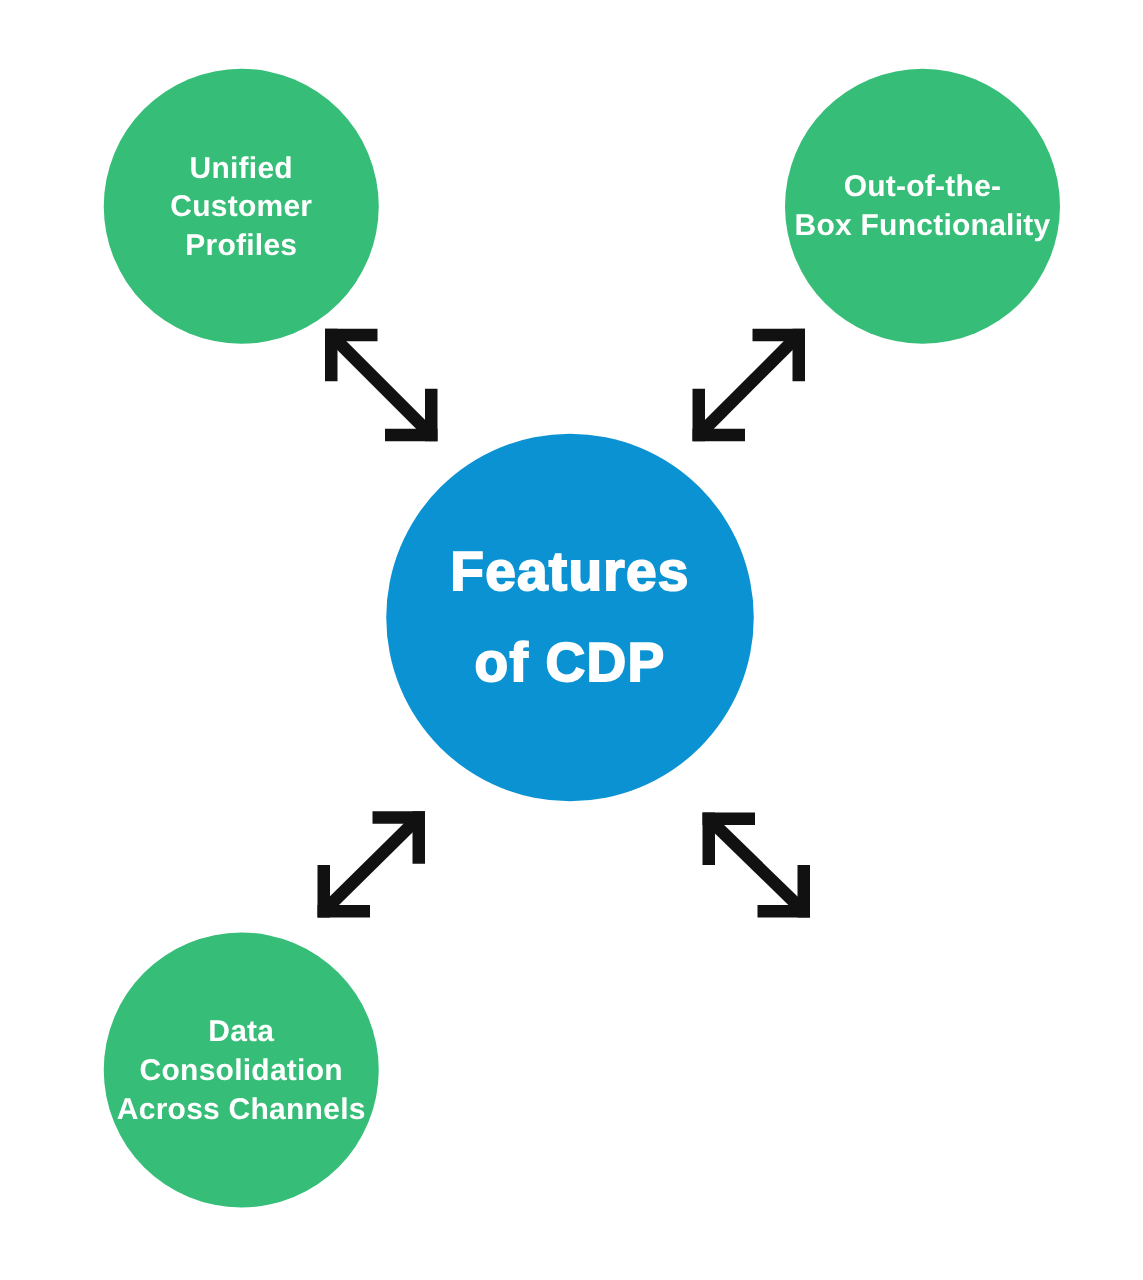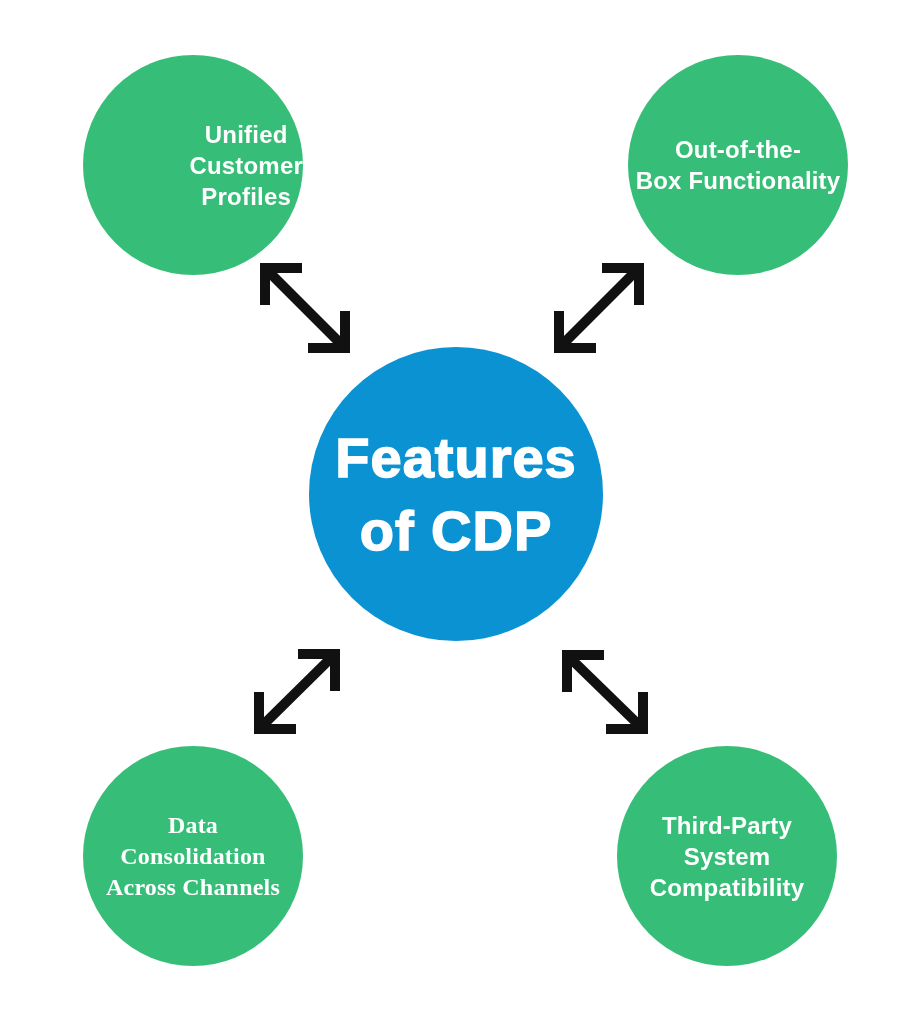--- a/index.html
+++ b/index.html
@@ -64,28 +64,28 @@
     color: var(--label-text);
     font-weight: 700;
     font-size: 24px;
     line-height: 31px;
     letter-spacing: 0.2px;
   }
   .center-label {
     white-space: pre-line;
     color: var(--label-text);
     font-weight: 700;
-    font-size: 56px;
+    font-size: 44px;
     line-height: 73px;
     letter-spacing: 1px;
     -webkit-text-stroke: 1.5px var(--label-text);
   }
-  .node--tl { left: 83px;  top: 55px; justify-content: flex-end; }
+  .node--tl { left: 83px;  top: 55px; }
   .node--tr { left: 628px; top: 55px; }
-  .node--bl { left: 83px;  top: 746px; font-family: Liberation Serif, serif; }
+  .node--bl { left: 83px;  top: 746px; }
   .node--br { left: 617px; top: 746px; }
 </style>
 </head>
 <body>
 
 <div class="canvas">
 
   <svg class="arrows-layer" width="914" height="1024" viewBox="0 0 914 1024" xmlns="http://www.w3.org/2000/svg">
 
     <g>
@@ -136,19 +136,14 @@
     <span class="center-label">Features
 of CDP</span>
   </div>
 
   <div class="node node--green node--bl">
     <span class="node-label">Data
 Consolidation
 Across Channels</span>
   </div>
 
-  <div class="node node--green node--br">
-    <span class="node-label">Third-Party
-System
-Compatibility</span>
-  </div>
 
 </div>
 
 </body></html>

